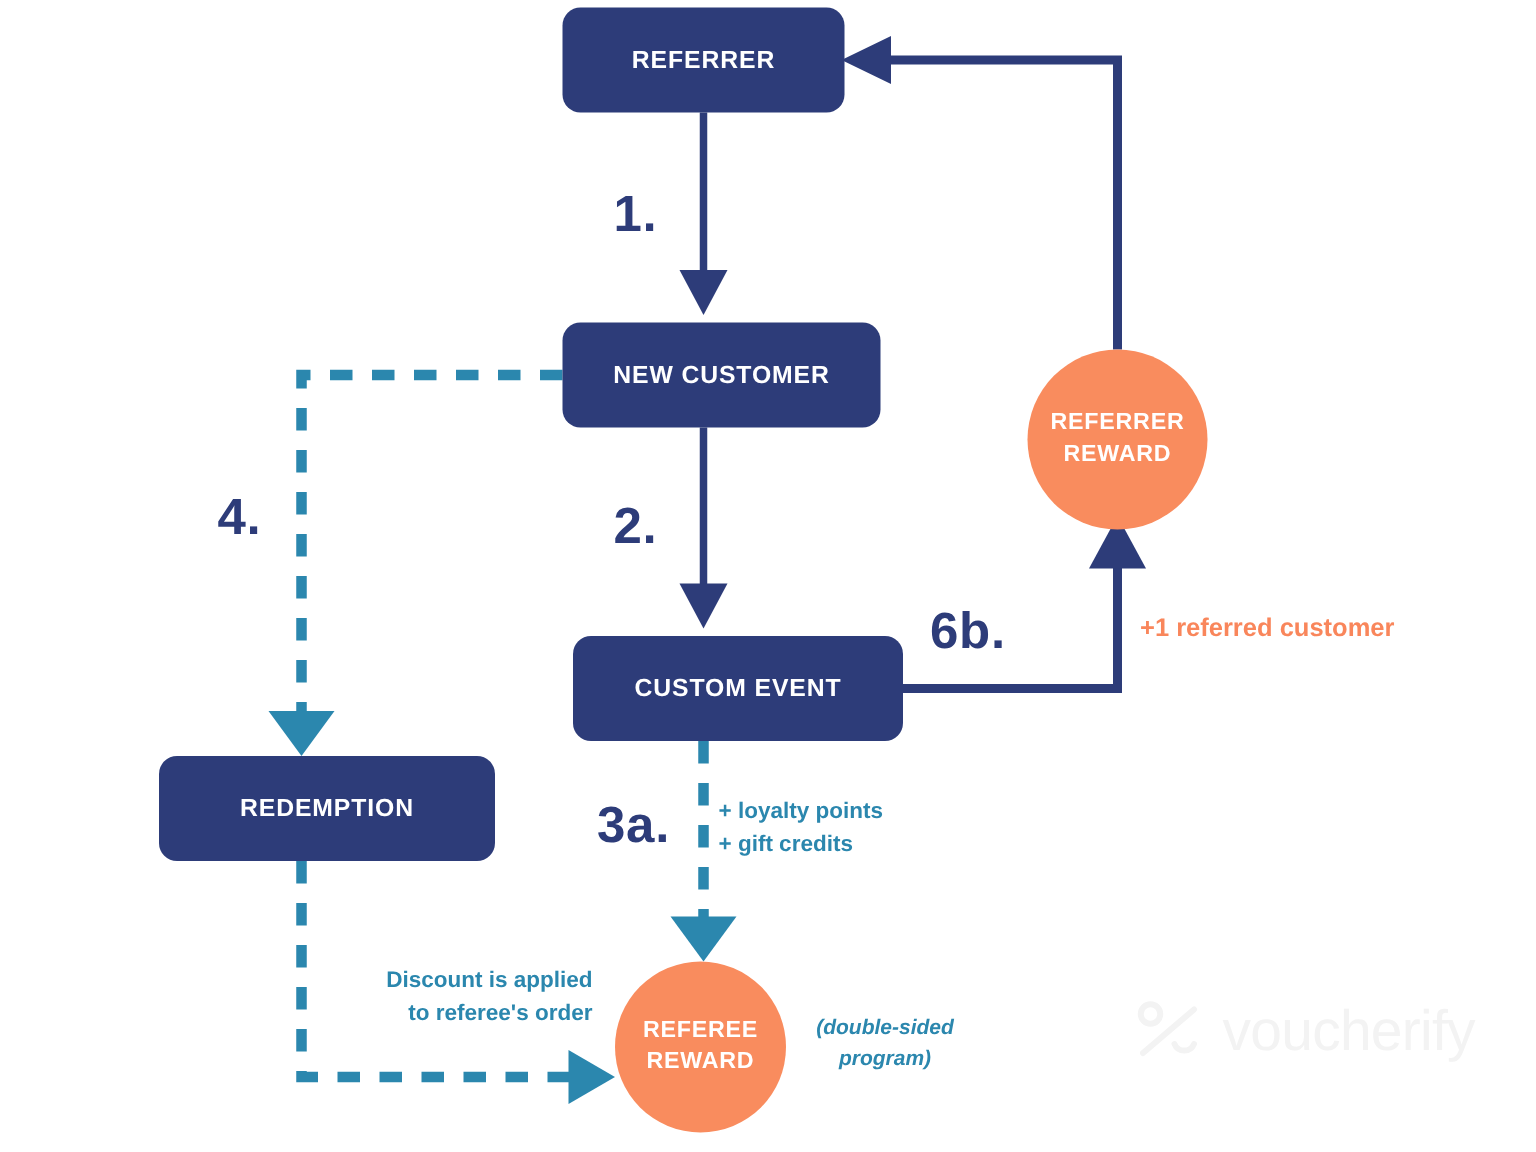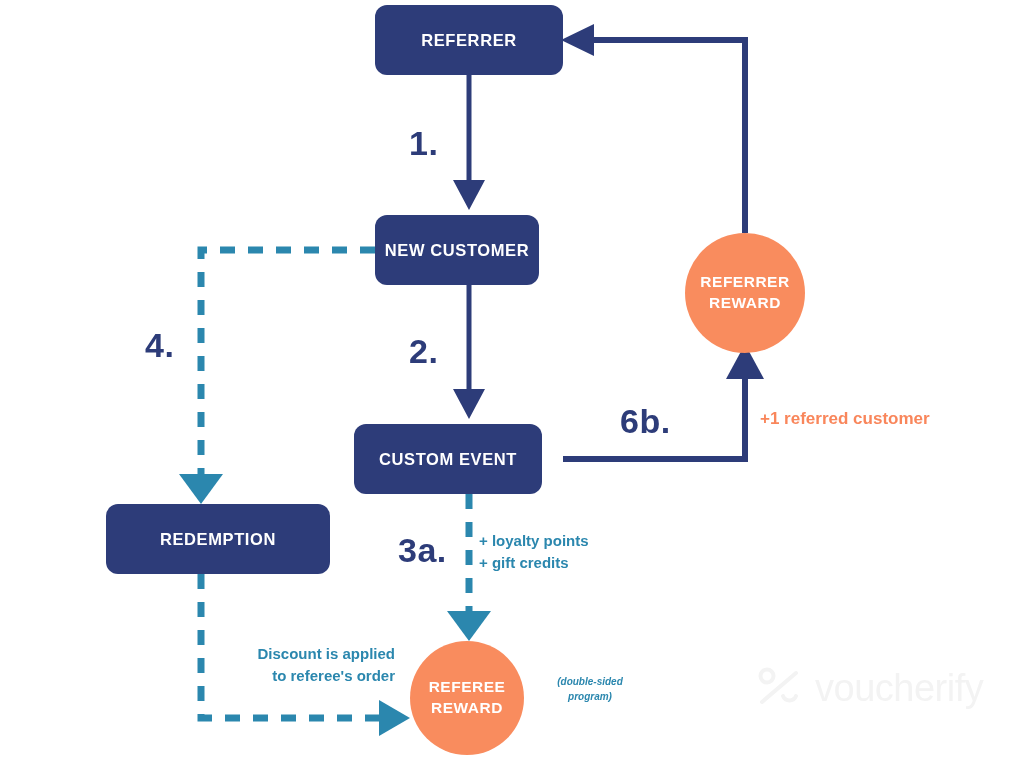--- a/index.html
+++ b/index.html
@@ -35,22 +35,22 @@
     align-items: center;
     justify-content: center;
     color: #ffffff;
     font-weight: bold;
     font-size: 16.5px;
     letter-spacing: 0.6px;
     text-align: center;
     z-index: 5;
   }
   #node-referrer   { left: 375px; top: 5px;   width: 188px; height: 70px; }
-  #node-newcust    { left: 375px; top: 215px; width: 164px; height: 70px; }
-  #node-customev   { left: 354px; top: 424px; width: 188px; height: 70px; }
+  #node-newcust    { left: 375px; top: 215px; width: 212px; height: 70px; }
+  #node-customev   { left: 382px; top: 424px; width: 220px; height: 70px; }
   #node-redemption { left: 106px; top: 504px; width: 224px; height: 70px; }
 
   
   .node-circle {
     position: absolute;
     background: #f98c5e;
     border-radius: 50%;
     display: flex;
     flex-direction: column;
     align-items: center;
@@ -106,21 +106,21 @@
     text-align: right;
     color: #2b87ae;
     font-size: 15px;
     line-height: 1.45;
   }
   #annot-double {
     left: 531px; top: 674px;
     width: 118px;
     text-align: center;
     color: #2b87ae;
-    font-size: 10px;
+    font-size: 14px;
     font-style: italic;
     line-height: 1.5;
   }
 
   
   #watermark {
     position: absolute;
     left: 757px; top: 667px;
     display: flex;
     align-items: center;

